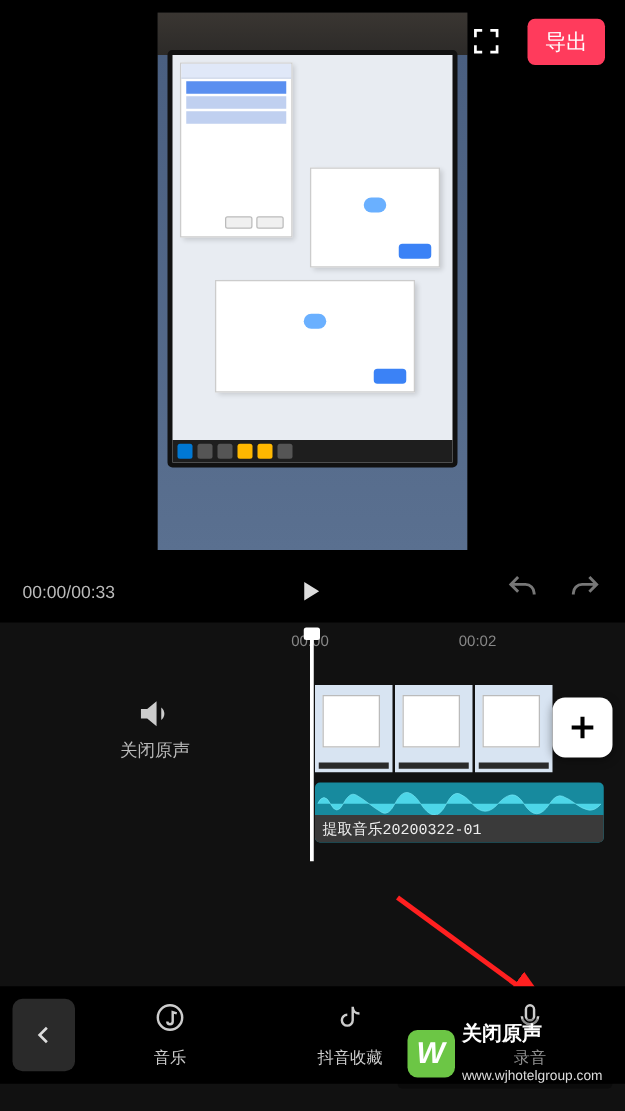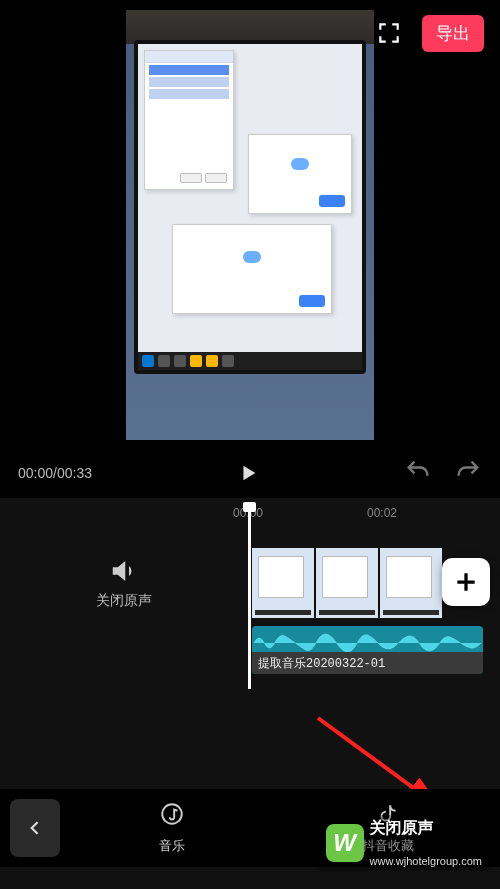--- a/index.html
+++ b/index.html
@@ -196,20 +196,27 @@
           <path d="M10 15a2 2 0 104 0V8l3 1"></path>
         </svg>
       <span>音乐</span>
     </div>
     <div class="tool-item">
       <svg viewBox="0 0 24 24">
           <path d="M14 4v10a4 4 0 11-4-4M14 4c0 3 2 5 5 5"></path>
         </svg>
       <span>抖音收藏</span>
     </div>
+    <div class="tool-item">
+      <svg viewBox="0 0 24 24">
+          <rect x="9" y="3" width="6" height="11" rx="3"></rect>
+          <path d="M6 11a6 6 0 0012 0M12 17v4"></path>
+        </svg>
+      <span>录音</span>
+    </div>
   </div>
 </div>
 
 <div class="watermark">
   <div class="wm-logo">W</div>
   <div class="wm-text">
     <span class="cn">关闭原声</span>
     <span class="dom">www.wjhotelgroup.com</span>
   </div>
 </div>

